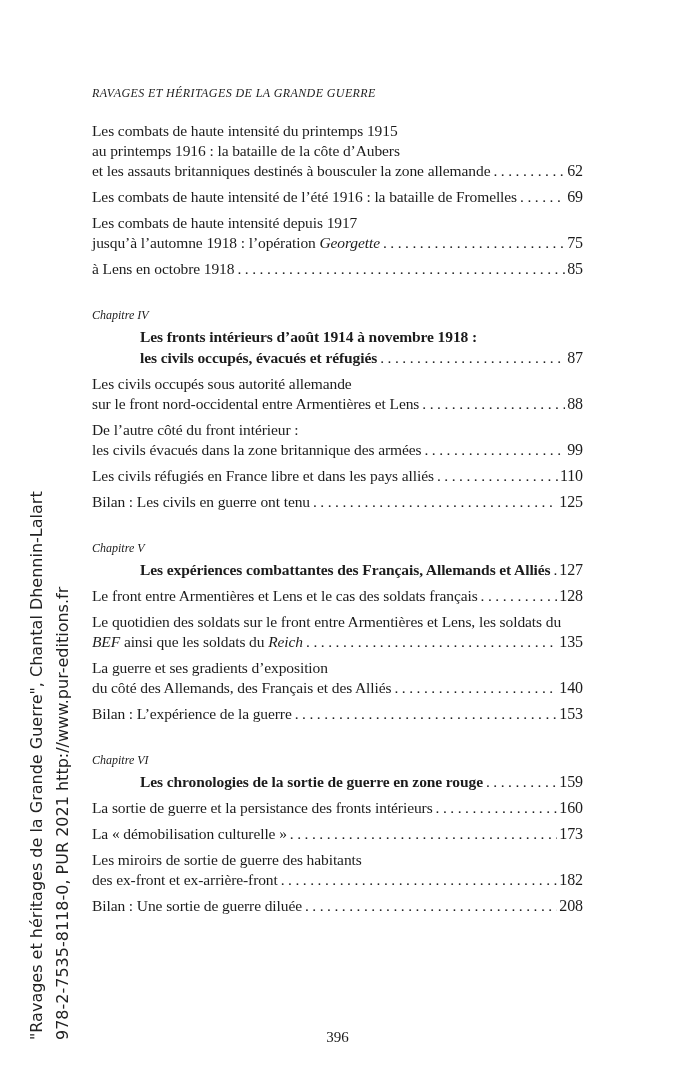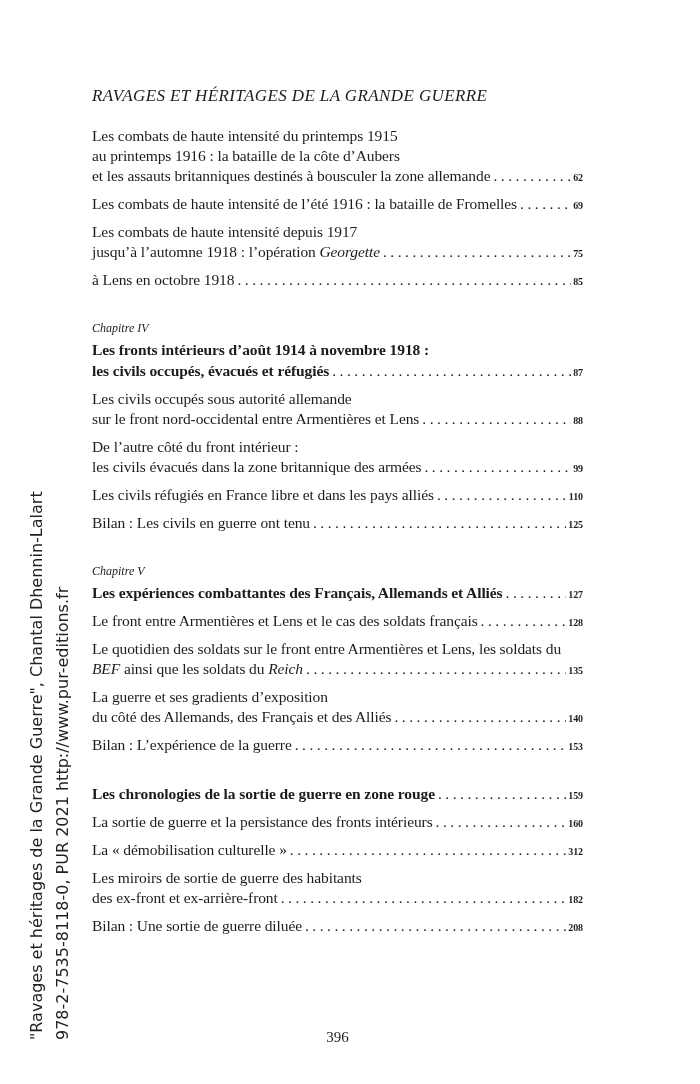--- a/index.html
+++ b/index.html
@@ -23,21 +23,21 @@
     font-size: 16px;
     line-height: 26px;
     color: #222222;
     white-space: nowrap;
   }
 
   .content { position: absolute; left: 92px; top: 86px; width: 491px; }
 
   .runhead {
     font-style: italic;
-    font-size: 17px;
+    font-size: 12px;
     letter-spacing: 0.4px;
     margin-bottom: 20px;
     white-space: nowrap;
   }
 
   .toc-section.chapter { margin-top: 26px; }
 
   .chapter-label {
     font-style: italic;
     font-size: 12px;
@@ -50,38 +50,39 @@
 
   .toc-line {
     font-size: 15.5px;
     line-height: 20px;
     letter-spacing: -0.1px;
     white-space: nowrap;
   }
   .chapter-title .toc-line {
     font-weight: bold;
     line-height: 21px;
+    margin-left: 48px;
   }
 
   .dotted { display: flex; align-items: baseline; }
   .dotted .txt { flex: 0 0 auto; }
   .dotfill {
     flex: 1 1 auto;
     min-width: 0;
     overflow: hidden;
     white-space: nowrap;
     margin: 0 2px 0 3px;
     font-weight: normal;
   }
   .dotfill::after {
     content: "...................................................................................................";
     letter-spacing: 3.5px;
     font-size: 15.5px;
   }
-  .pg { flex: 0 0 auto; font-weight: bold; font-size: 10px; }
+  .pg { flex: 0 0 auto; font-weight: normal; font-size: 16px; }
 
   .folio {
     position: absolute;
     left: 92px; top: 993px; width: 491px;
     text-align: center;
     font-size: 15px;
     margin-top: 36px;
   }
   i { font-style: italic; }
 </style>
@@ -206,39 +207,40 @@
           </div>
           <div class="toc-entry">
             <div class="toc-line dotted">
               <span class="txt">Bilan : L’expérience de la guerre</span>
               <span class="dotfill"></span>
               <span class="pg">153</span>
             </div>
           </div>
         </div>
         <div class="toc-section chapter">
+          <div class="chapter-label">Chapitre VI</div>
           <div class="chapter-title">
             <div class="toc-line dotted">
               <span class="txt">Les chronologies de la sortie de guerre en zone rouge</span>
               <span class="dotfill"></span>
               <span class="pg">159</span>
             </div>
           </div>
           <div class="toc-entry">
             <div class="toc-line dotted">
               <span class="txt">La sortie de guerre et la persistance des fronts intérieurs</span>
               <span class="dotfill"></span>
               <span class="pg">160</span>
             </div>
           </div>
           <div class="toc-entry">
             <div class="toc-line dotted">
               <span class="txt">La « démobilisation culturelle »</span>
               <span class="dotfill"></span>
-              <span class="pg">312</span>
+              <span class="pg">173</span>
             </div>
           </div>
           <div class="toc-entry">
             <div class="toc-line">Les miroirs de sortie de guerre des habitants</div>
             <div class="toc-line dotted">
               <span class="txt">des ex-front et ex-arrière-front</span>
               <span class="dotfill"></span>
               <span class="pg">182</span>
             </div>
           </div>

